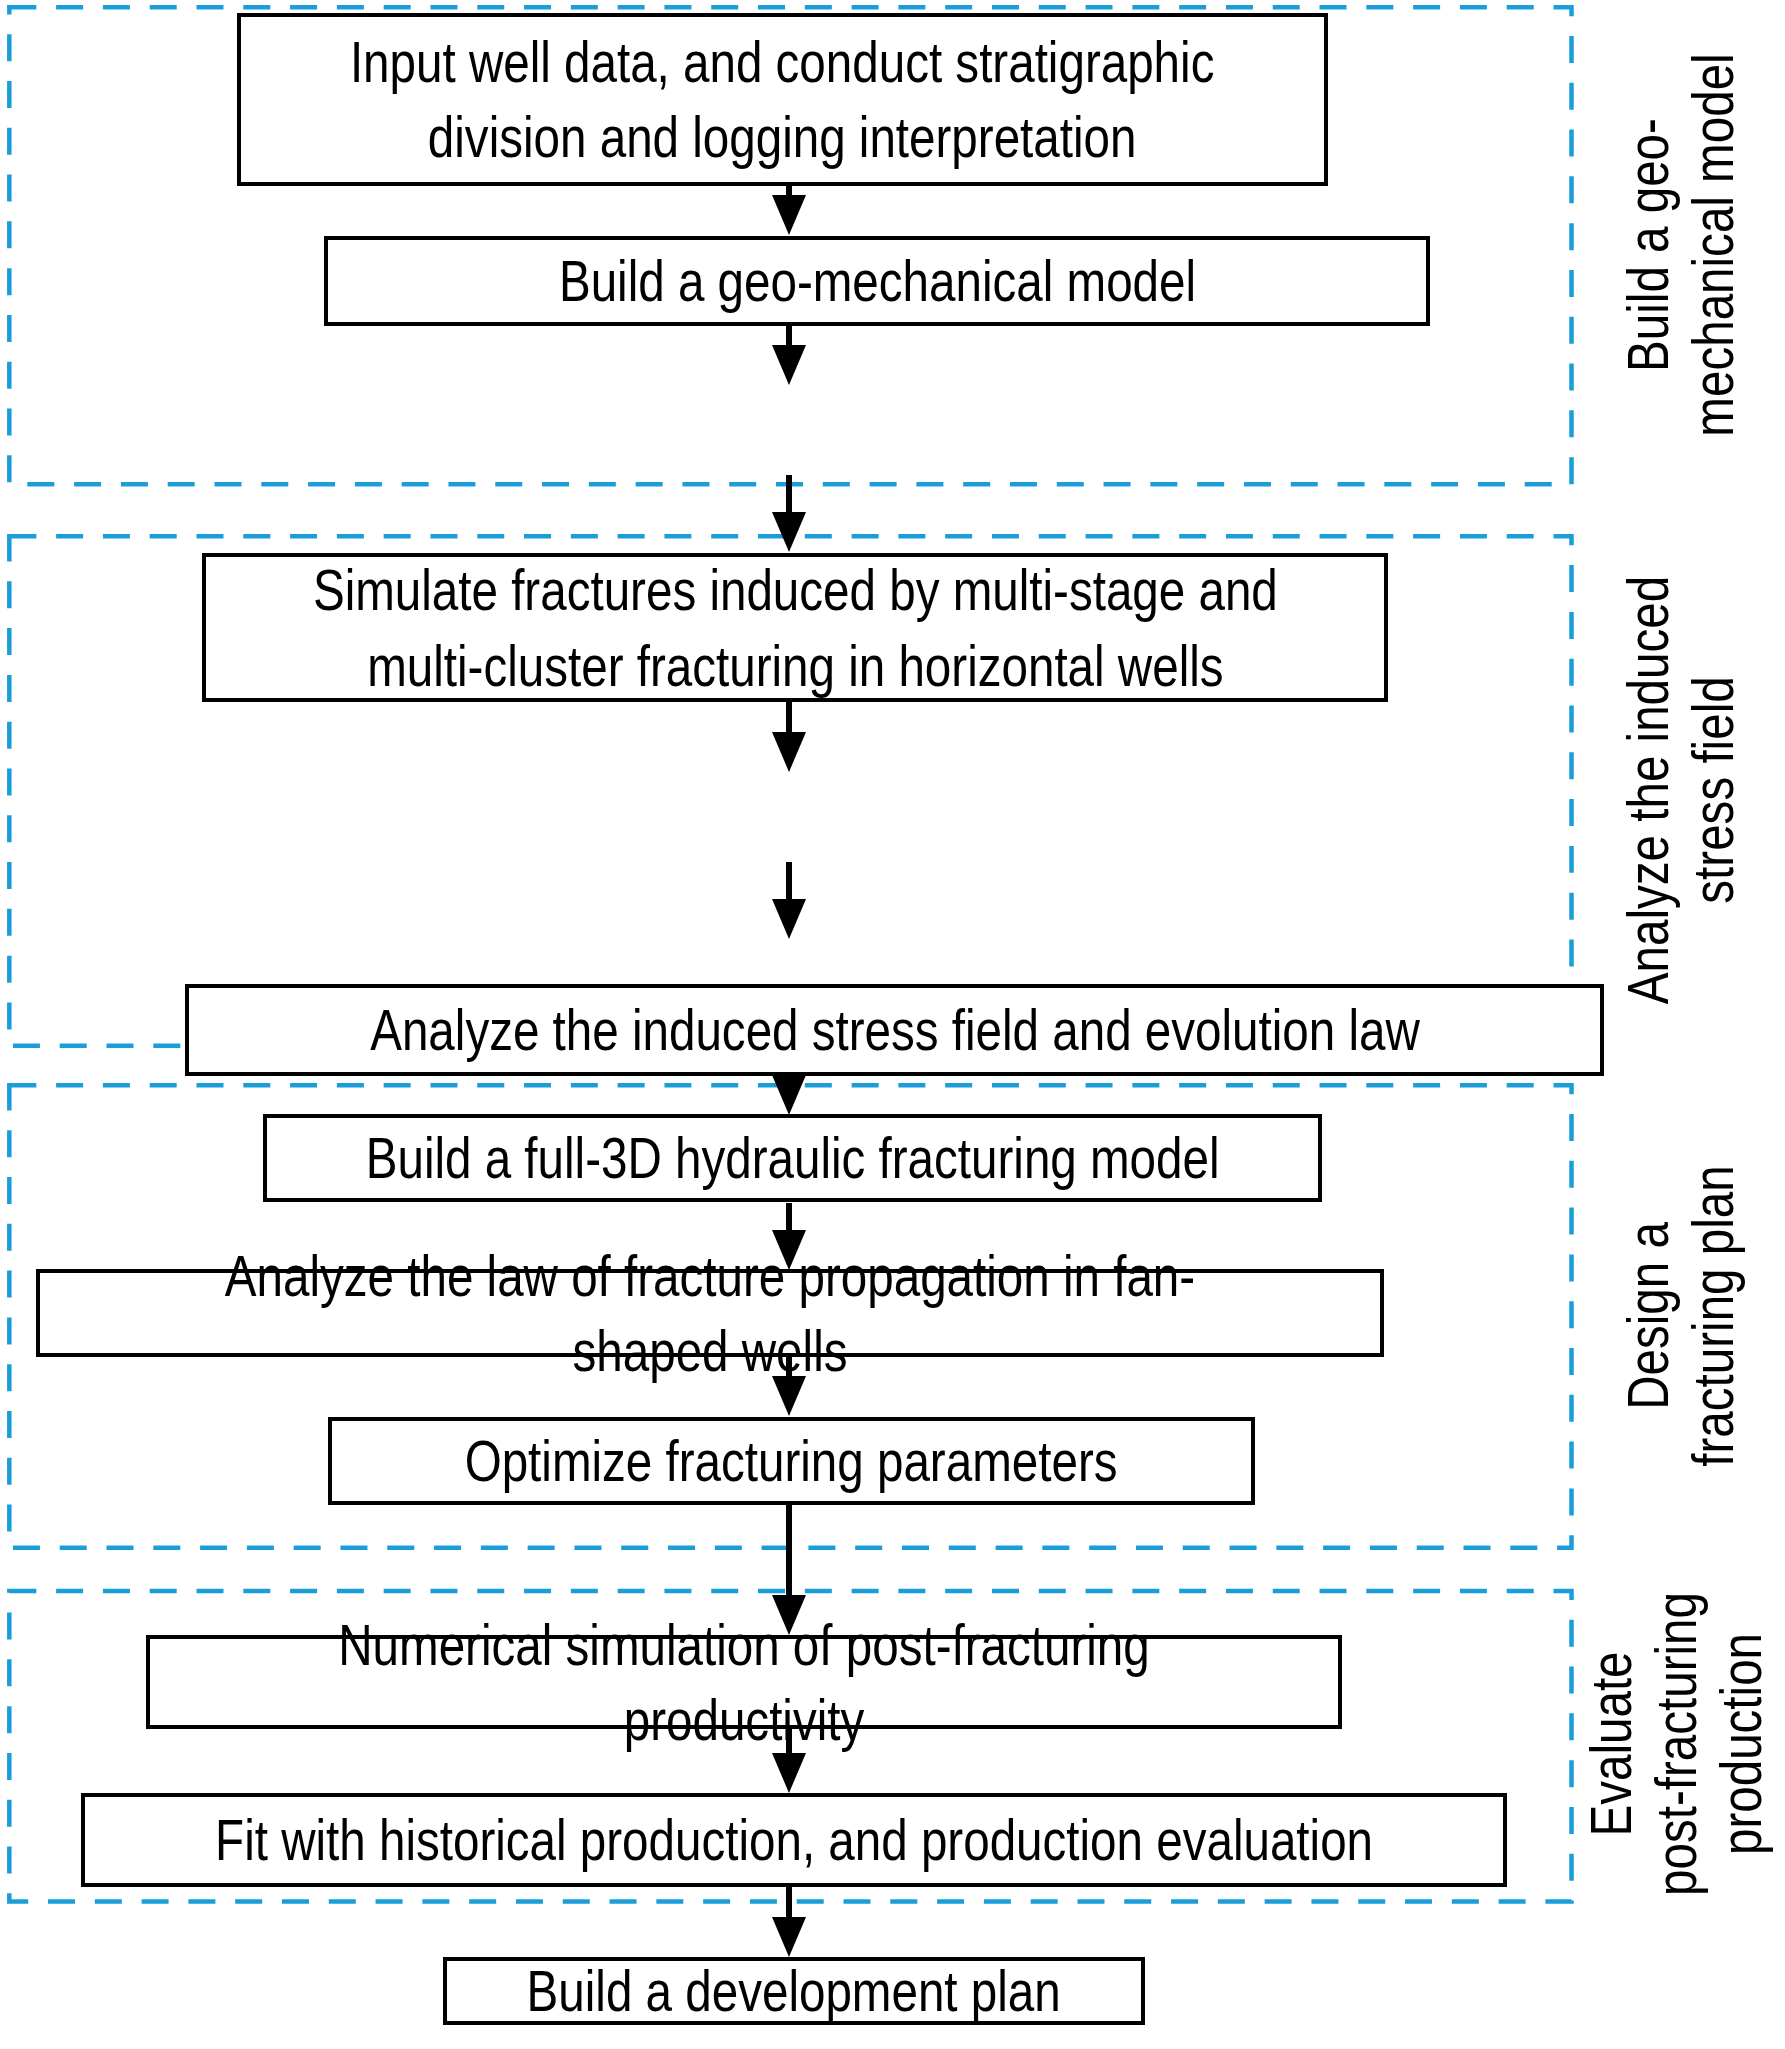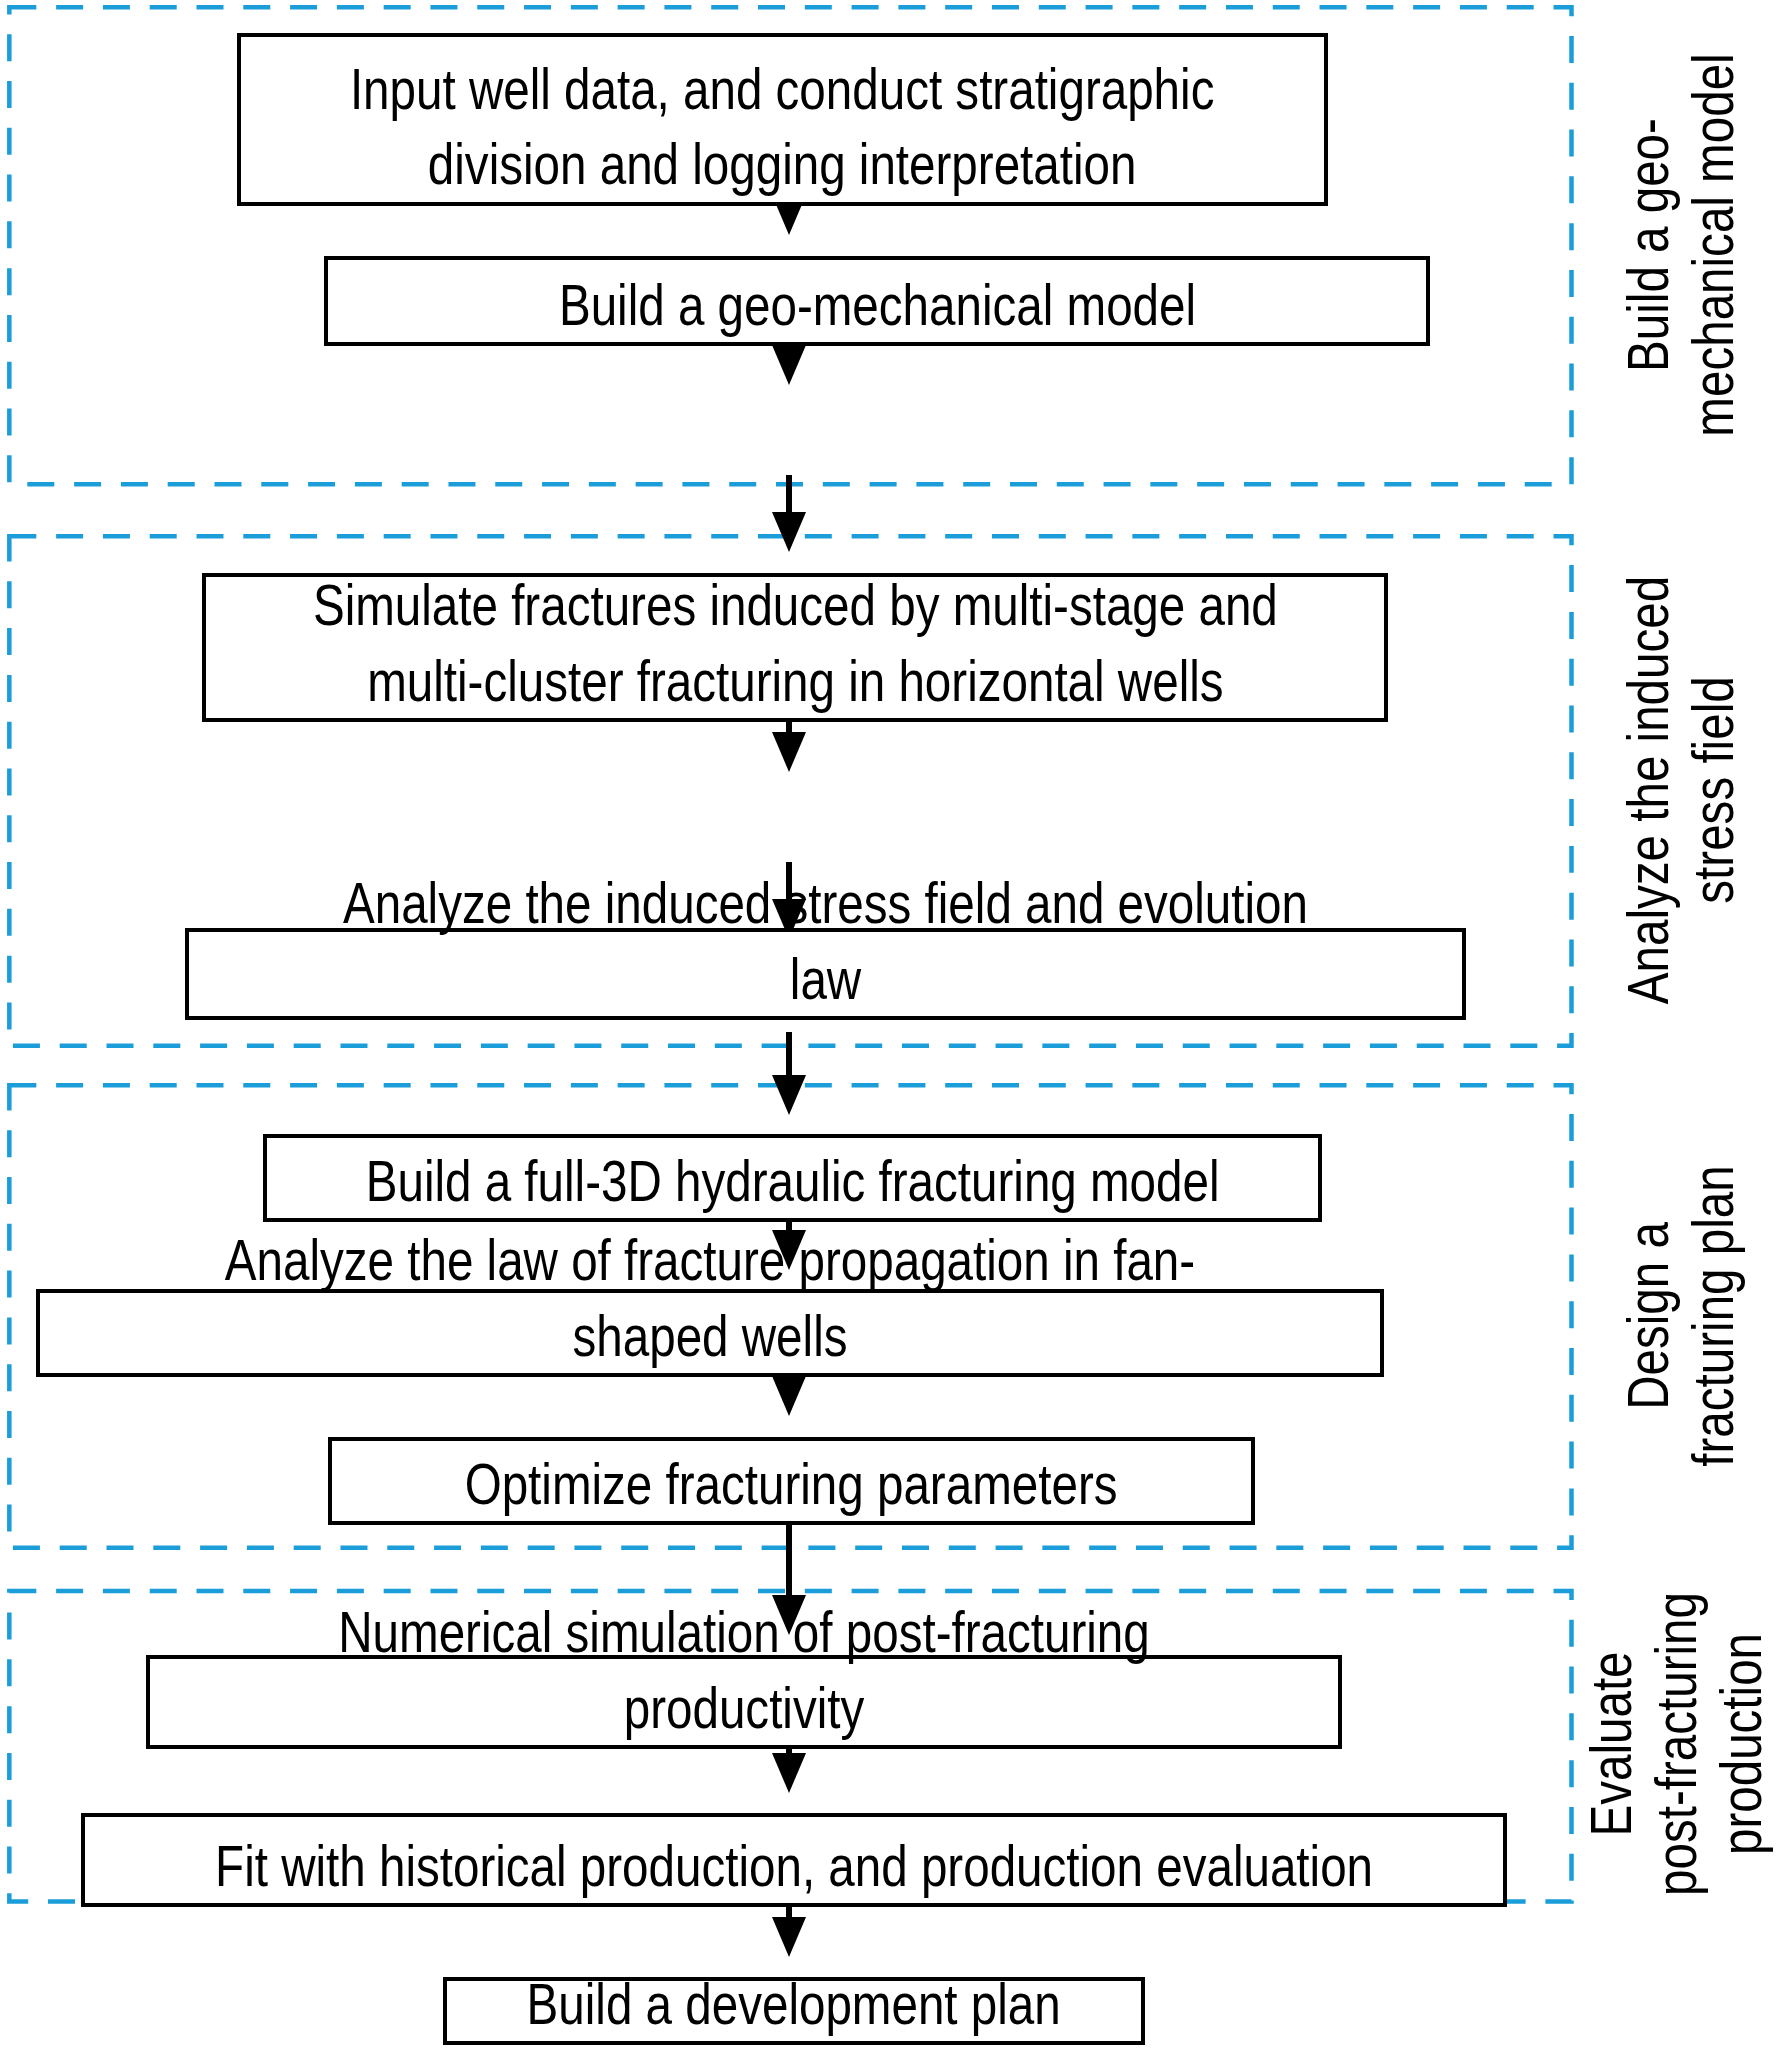--- a/index.html
+++ b/index.html
@@ -29,24 +29,23 @@
     stroke: var(--dashed-border);
     stroke-width: 5;
     stroke-dasharray: 30 22;
   }
   .box {
     position: absolute;
     box-sizing: border-box;
     background: var(--background);
     border: 4.5px solid var(--box-border);
     display: flex;
-    align-items: flex-end;
+    align-items: center;
     justify-content: center;
     z-index: 2;
-    margin-top: 20px;
   }
   .txt {
     font-size: 58px;
     line-height: 1.3;
     text-align: center;
     white-space: pre-line;
     transform: scaleX(0.82);
     transform-origin: center;
   }
   .side-label {
@@ -120,21 +119,21 @@
 multi-cluster fracturing in horizontal wells</div>
   </div>
   <div class="arrow" style="top:702px; height:70px">
     <div class="shaft"></div>
     <div class="head"></div>
   </div>
   <div class="arrow" style="top:862px; height:77px">
     <div class="shaft"></div>
     <div class="head"></div>
   </div>
-  <div class="box" style="left:185px; top:908px; width:1281px; height:92px">
+  <div class="box" style="left:185px; top:984px; width:1419px; height:92px">
     <div class="txt">Analyze the induced stress field and evolution law</div>
   </div>
   <div class="arrow" style="top:1032px; height:83px">
     <div class="shaft"></div>
     <div class="head"></div>
   </div>
 
   <div class="box" style="left:263px; top:1114px; width:1059px; height:88px">
     <div class="txt">Build a full-3D hydraulic fracturing model</div>
   </div>

